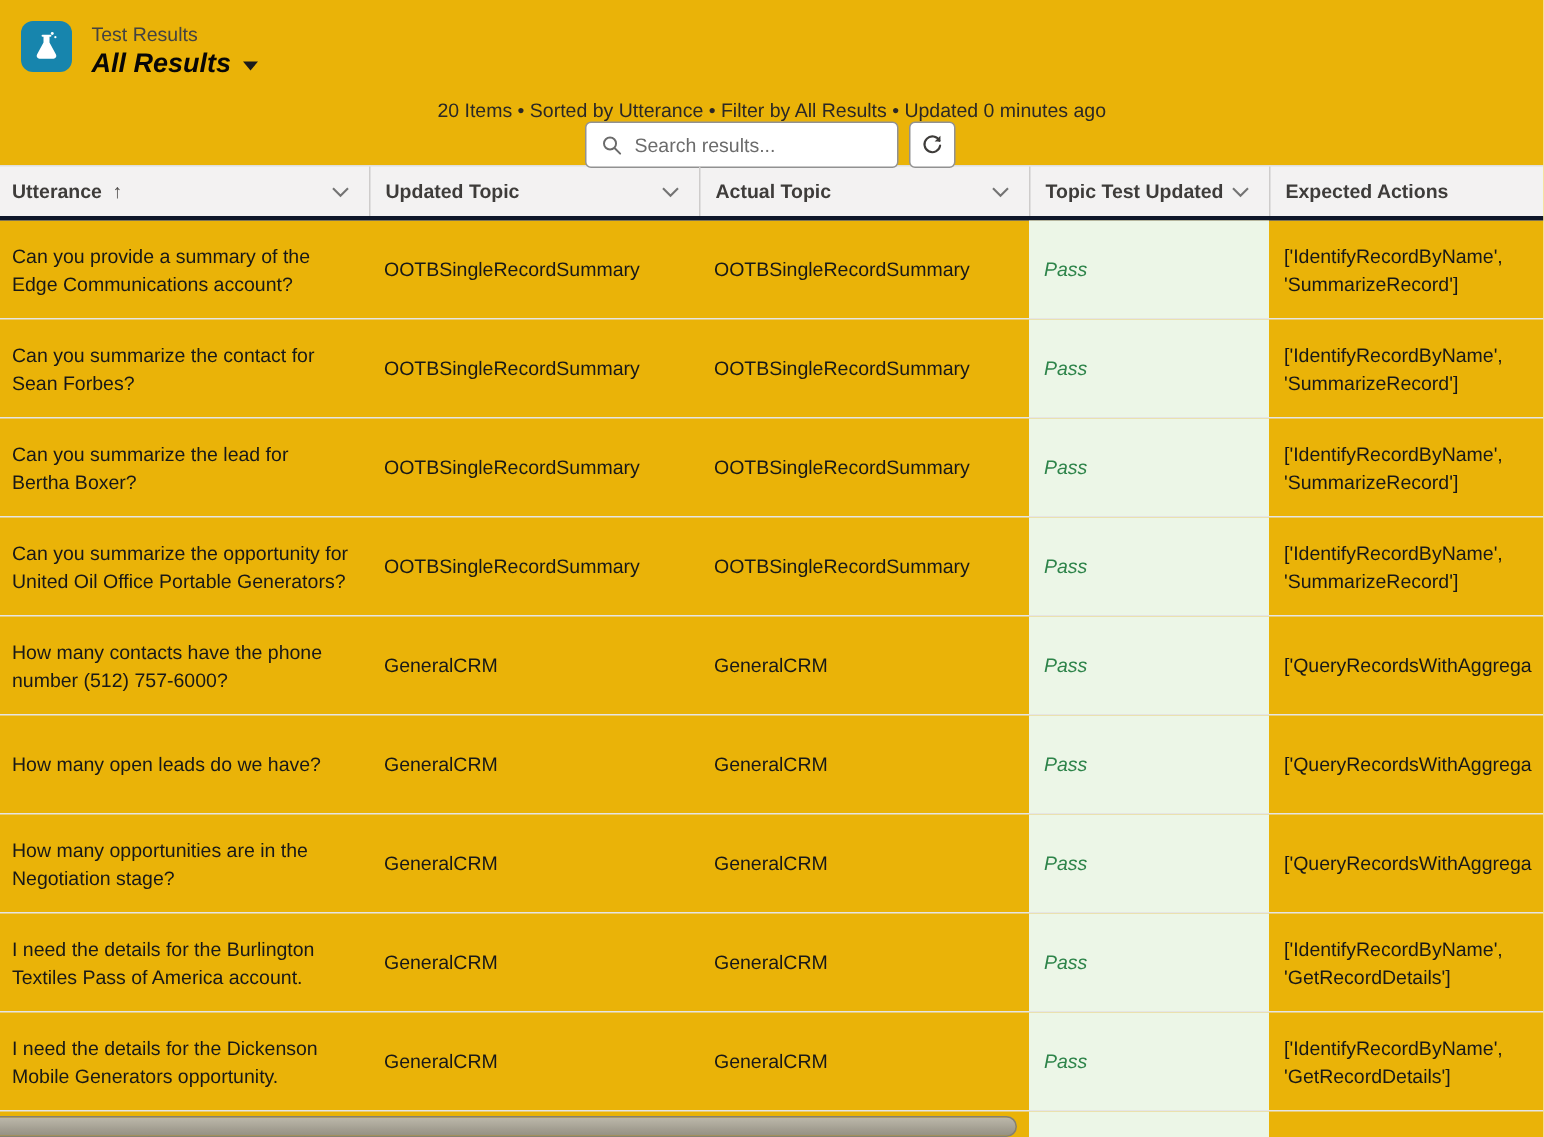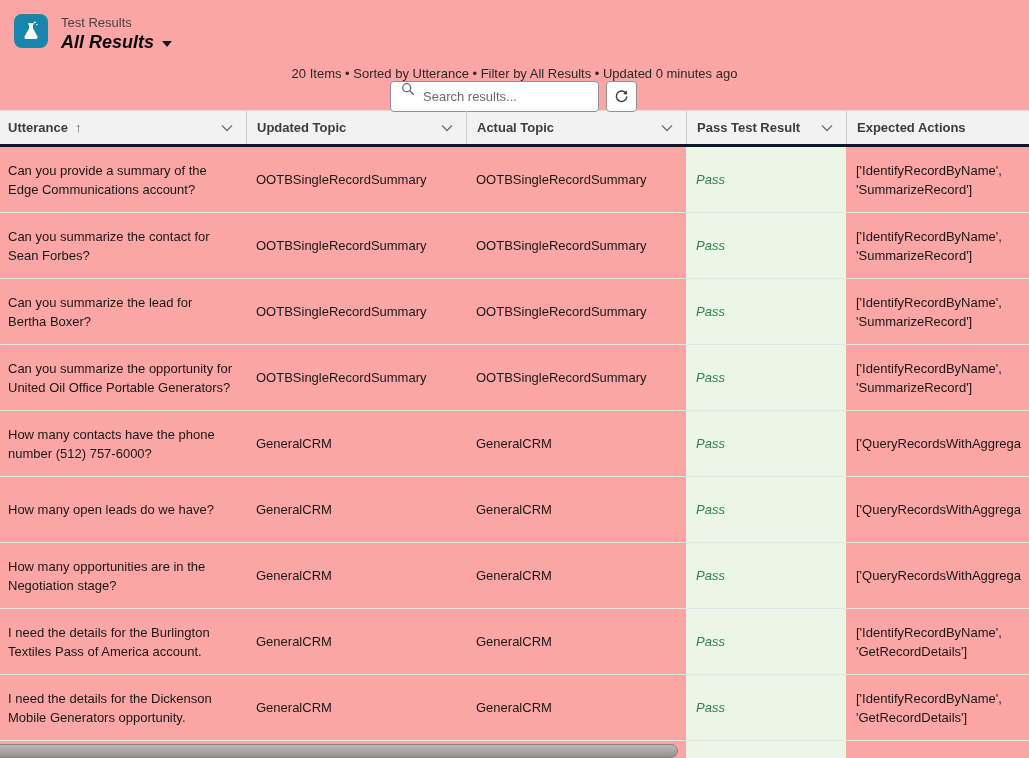--- a/index.html
+++ b/index.html
@@ -1,36 +1,36 @@
 <!DOCTYPE html>
 <html><head>
 <meta charset="utf-8">
 <style>
   * { margin:0; padding:0; box-sizing:border-box; }
   html,body { background:#fff; }
   body { font-family:"Liberation Sans", sans-serif; color:#181818; }
 
-  .app { position:relative; width:1029px; height:758px; background:#fca5a5; overflow:hidden; }
+  .app { position:relative; width:1029px; height:758px; background:#eab308; overflow:hidden; }
 
   
   .top-panel { height:110px; padding:14px 16px 0 14px; }
   .entity-row { display:flex; align-items:flex-start; gap:13px; }
   .entity-icon { width:34px; height:34px; border-radius:8px; background:#1785ad;
                  display:flex; align-items:center; justify-content:center; flex:0 0 auto; }
   .titles { display:flex; flex-direction:column; gap:1px; padding-top:1px; }
   .obj-label { font-size:13px; color:#444342; line-height:16px; }
   .view-selector { display:flex; align-items:center; gap:8px; cursor:pointer;font-style:italic; }
   .view-label { font-size:18px; font-weight:bold; color:#080707; line-height:21px; }
   .caret-down { width:0; height:0; border-left:5px solid transparent; border-right:5px solid transparent;
                 border-top:6px solid #1b1b1b; margin-top:2px; }
 
   .toolbar-row { display:flex; align-items:center; justify-content:space-between; margin-top:13px;flex-direction:column; }
   .summary-text { font-size:13px; color:#2b2826; padding-left:2px; }
   .toolbar-right { display:flex; align-items:center; gap:7px; }
-  .search-box { display:flex; width:209px; height:31px; border:1px solid #919191;
+  .search-box { display:flex; align-items:center; width:209px; height:31px; border:1px solid #919191;
                 border-radius:4px; background:#fff; padding:0 10px; gap:8px; }
   .search-box input { border:none; outline:none; flex:1; font-size:13px; color:#181818;
                       font-family:"Liberation Sans", sans-serif; background:transparent; }
   .search-box input::placeholder { color:#6b6b6b; }
   .icon-btn { width:31px; height:31px; border:1px solid #919191; border-radius:4px; background:#fff;
               display:flex; align-items:center; justify-content:center; cursor:pointer; }
 
   
   .grid-header { display:grid; grid-template-columns:246px 220px 220px 160px 1fr;
                  height:37px; background:#f3f2f2; border-top:1px solid #e0dfdd; border-bottom:3px solid #0f172a; }
@@ -120,21 +120,21 @@
     </div>
     <div class="hcell">
       <span>Actual Topic</span>
       <span class="chev">
         <svg width="14" height="12" viewBox="0 0 14 12">
             <path d="M2 3.5 L7 8.5 L12 3.5" fill="none" stroke="#747474" stroke-width="1.4"></path>
           </svg>
       </span>
     </div>
     <div class="hcell">
-      <span>Pass Test Result</span>
+      <span>Topic Test Updated</span>
       <span class="chev">
         <svg width="14" height="12" viewBox="0 0 14 12">
             <path d="M2 3.5 L7 8.5 L12 3.5" fill="none" stroke="#747474" stroke-width="1.4"></path>
           </svg>
       </span>
     </div>
     <div class="hcell">
       <span>Expected Actions</span>
     </div>
   </div>

